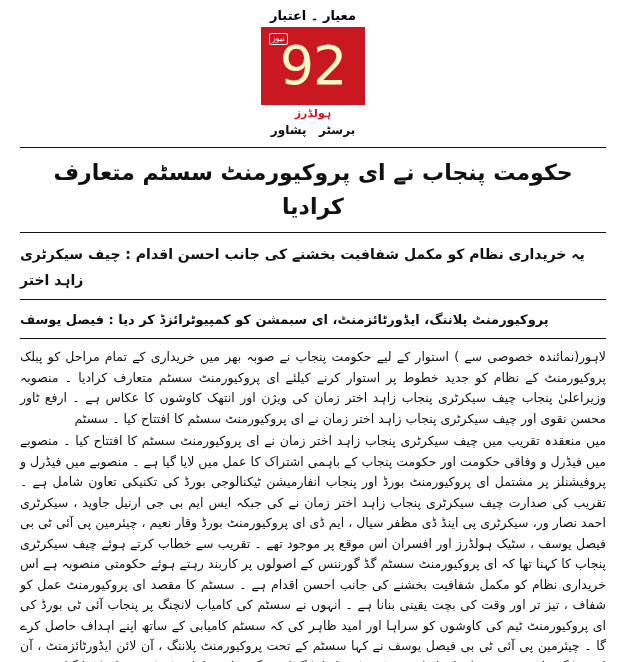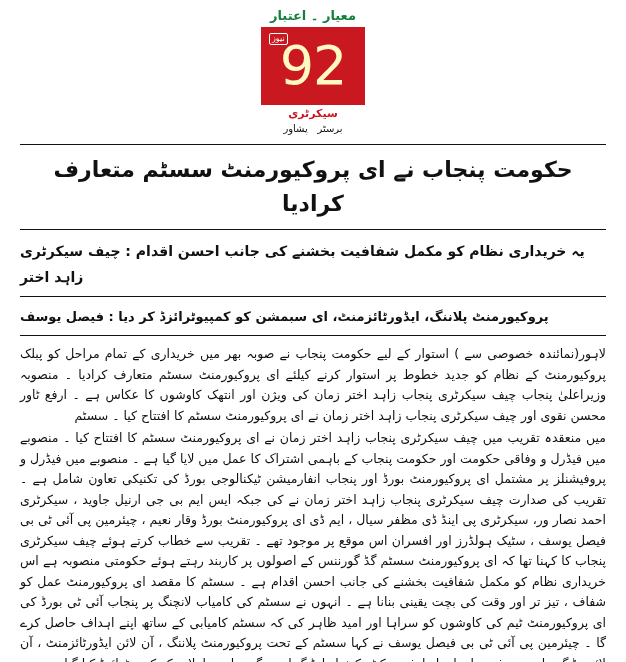--- a/index.html
+++ b/index.html
@@ -35,21 +35,21 @@
     display: flex;
     flex-direction: column;
     align-items: center;
   }
   .logo-top {
     width: 120px;
     text-align: center;
     font-family: "DejaVu Sans", sans-serif;
     font-size: 13px;
     font-weight: bold;
-    color: #15803d;
+    color: #000000;
     letter-spacing: 0.5px;
     line-height: 16px;
     direction: rtl;
   }
   .logo-red {
     margin-top: 3px;
     width: 104px;
     height: 78px;
     background: #c9181f;
     display: flex;
@@ -81,22 +81,22 @@
     text-align: center;
     font-size: 11px;
     font-weight: bold;
     color: #c9181f;
     margin-top: 2px;
     direction: rtl;
   }
   .logo-city {
     width: 120px;
     text-align: center;
-    font-size: 10px;
-    font-weight: normal;
+    font-size: 12px;
+    font-weight: bold;
     color: #111111;
     margin-top: 3px;
     direction: rtl;
   }
   .logo-city .city-sep {
     color: #c9181f;
   }
 
   
   .article {
@@ -148,21 +148,21 @@
 
 <div class="page">
 
   <div class="masthead">
     <div class="logo-block">
       <div class="logo-top">معیار ۔ اعتبار</div>
       <div class="logo-red">
         <span class="logo-news">نیوز</span>
         <span class="logo-92">92</span>
       </div>
-      <div class="logo-sub">سیکرٹری</div>
+      <div class="logo-sub">ہولڈرز</div>
       <div class="logo-city">
         <span>برسٹر</span>
         <span class="city-sep">&nbsp;</span>
         <span>پشاور</span>
       </div>
     </div>
   </div>
 
   <div class="article">
     <hr class="rule">

